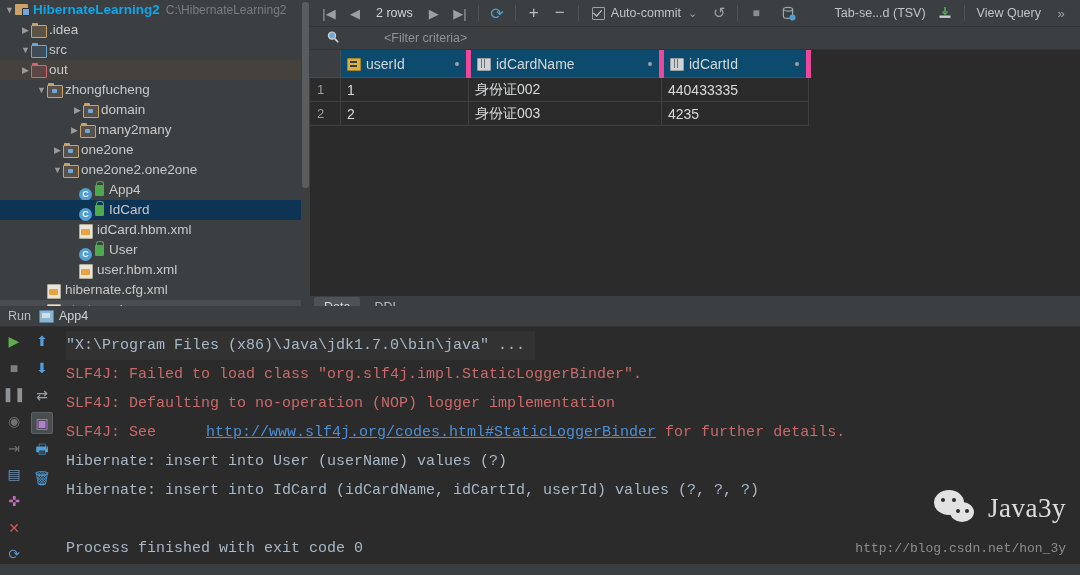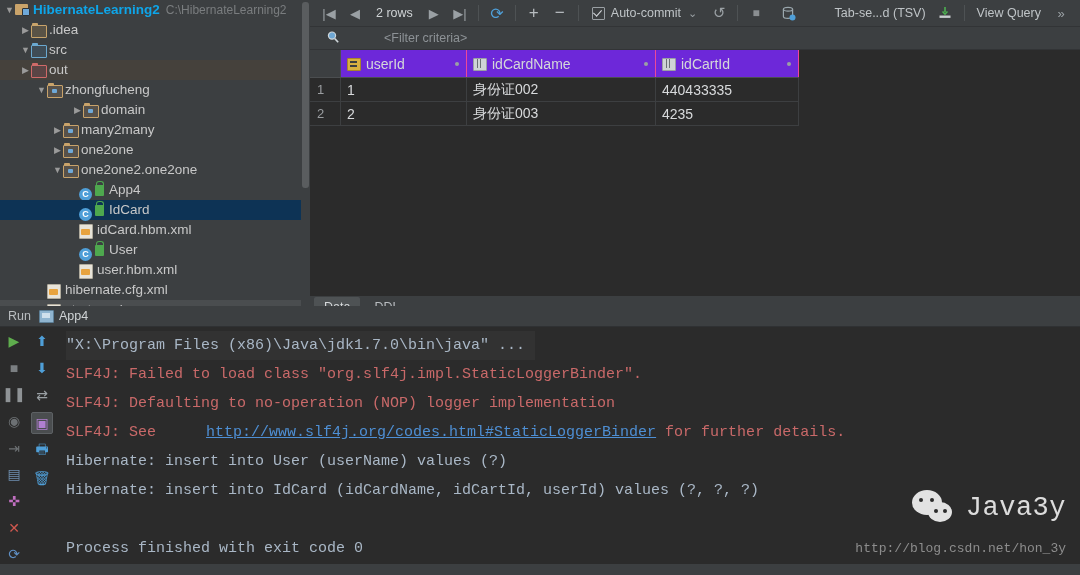--- a/index.html
+++ b/index.html
@@ -64,22 +64,22 @@
        position:relative;margin-right:6px;}
   .chk:after{content:"";position:absolute;left:2px;top:0px;width:4px;height:7px;
              border:solid #d6dadd;border-width:0 1.6px 1.6px 0;transform:rotate(42deg);}
   .filter-bar{height:22px;display:flex;align-items:center;padding:0 16px;background:#3c3f41;
               border-bottom:1px solid #323436;gap:36px;}
   .filter-txt{font-size:12.5px;color:#8d9296;margin-left:8px;}
 
   
   .grid-wrap{position:relative;height:247px;background:#2b2b2b;overflow:hidden;}
   table.grid{border-collapse:collapse;table-layout:fixed;}
-  table.grid th{background:#6d28d9;color:#d4d7d9;font-weight:normal;font-size:14px;text-align:left;
-     height:27px;padding:0 6px;border-right:1px solid #ec4899;border-bottom:1px solid #4b4e50;
+  table.grid th{background:#0c4a6e;color:#d4d7d9;font-weight:normal;font-size:14px;text-align:left;
+     height:27px;padding:0 6px;border-right:5px solid #ec4899;border-bottom:1px solid #4b4e50;
      white-space:nowrap;position:relative;}
   table.grid th.rn{background:#3c3f41;border-right:1px solid #4b4e50;}
   table.grid td{background:#2b2b2b;color:#d8dadc;font-size:14px;height:23px;padding:0 6px;
      border-right:1px solid #3d3f41;border-bottom:1px solid #3d3f41;white-space:nowrap;}
   table.grid td.rn{background:#2b2b2b;color:#9a9da0;font-size:13px;text-align:left;padding-left:7px;
      border-right:1px solid #3d3f41;}
   .colico{display:inline-block;width:12px;height:11px;vertical-align:-2px;margin-right:5px;position:relative;}
   .colico.key{background:#d8b040;border:1px solid #a8842c;border-radius:1px;}
   .colico.key:after{content:"";position:absolute;left:2px;top:2px;width:7px;height:2px;background:#3c3f41;
                     box-shadow:0 4px 0 #3c3f41;}
@@ -113,21 +113,21 @@
            font-family:"Liberation Mono","DejaVu Sans Mono",monospace;font-size:15px;line-height:29px;
            padding-top:4px;}
   .cline{white-space:pre;padding-left:10px;}
   .cline.cmd{color:#a9b7c6;background:#323232;display:inline-block;padding-right:10px;}
   .cline.err{color:#c96969;}
   .cline.out{color:#a9b7c6;}
   .clink{color:#4e8fd4;text-decoration:underline;margin-left:41px;}
 
   
   .wm{position:absolute;right:14px;bottom:38px;display:flex;align-items:center;gap:10px;opacity:.95;}
-  .wm-text{font-family:Liberation Mono, monospace;font-size:27px;color:#e6e6e6;letter-spacing:.5px;}
+  .wm-text{font-family:Liberation Serif, serif;font-size:27px;color:#e6e6e6;letter-spacing:.5px;}
   .wm-url{position:absolute;right:14px;bottom:8px;font-family:"Liberation Mono","DejaVu Sans Mono",monospace;
           font-size:13px;color:#8d8d8d;}
   .wechat{position:relative;width:44px;height:36px;}
   .bub{position:absolute;border-radius:50%;background:#ececec;}
   .bub.big{left:0;top:0;width:30px;height:25px;}
   .bub.small{left:16px;top:12px;width:24px;height:20px;}
   .dot{position:absolute;width:4px;height:4px;border-radius:50%;background:#2b2b2b;}
 </style>
 </head>
 <body>
@@ -135,21 +135,21 @@
 <div class="app">
 
   <div class="tree-panel">
     <div id="tree">
         <div class="tree-row" style="padding-left: 4px;"><span class="twisty">▼</span><span class="ico"><span class="mod" style="position:absolute;left:0;top:0"></span></span><span class="lbl bold">HibernateLearning2</span><span class="path-hint">C:\HibernateLearning2</span></div>
         <div class="tree-row" style="padding-left: 20px;"><span class="twisty">▶</span><span class="ico"><span class="fo" style="position:absolute;left:0;top:1px"></span></span><span class="lbl">.idea</span></div>
         <div class="tree-row" style="padding-left: 20px;"><span class="twisty">▼</span><span class="ico"><span class="fo blue" style="position:absolute;left:0;top:1px"></span></span><span class="lbl">src</span></div>
         <div class="tree-row warm" style="padding-left: 20px;"><span class="twisty">▶</span><span class="ico"><span class="fo red" style="position:absolute;left:0;top:1px"></span></span><span class="lbl">out</span></div>
         <div class="tree-row" style="padding-left: 36px;"><span class="twisty">▼</span><span class="ico"><span class="fo pkg" style="position:absolute;left:0;top:1px"></span></span><span class="lbl">zhongfucheng</span></div>
         <div class="tree-row" style="padding-left: 72px;"><span class="twisty">▶</span><span class="ico"><span class="fo pkg" style="position:absolute;left:0;top:1px"></span></span><span class="lbl">domain</span></div>
-        <div class="tree-row" style="padding-left: 52px;"><span class="twisty">▶</span><span class="ico"><span class="fo pkg" style="position:absolute;left:0;top:1px"></span></span><span class="lbl">many2many</span></div>
+        <div class="tree-row" style="padding-left: 52px; margin-left: 17px;"><span class="twisty">▶</span><span class="ico"><span class="fo pkg" style="position:absolute;left:0;top:1px"></span></span><span class="lbl">many2many</span></div>
         <div class="tree-row" style="padding-left: 52px;"><span class="twisty">▶</span><span class="ico"><span class="fo pkg" style="position:absolute;left:0;top:1px"></span></span><span class="lbl">one2one</span></div>
         <div class="tree-row" style="padding-left: 52px;"><span class="twisty">▼</span><span class="ico"><span class="fo pkg" style="position:absolute;left:0;top:1px"></span></span><span class="lbl">one2one2.one2one</span></div>
         <div class="tree-row" style="padding-left: 68px;"><span class="twisty none">▶</span><span class="cls ico" style="width:13px;height:13px;margin-right:3px">C</span><span class="ico lock" style="width:9px;height:11px"></span><span class="lbl">App4</span></div>
         <div class="tree-row sel" style="padding-left: 68px;"><span class="twisty none">▶</span><span class="cls ico" style="width:13px;height:13px;margin-right:3px">C</span><span class="ico lock" style="width:9px;height:11px"></span><span class="lbl">IdCard</span></div>
         <div class="tree-row" style="padding-left: 68px;"><span class="twisty none">▶</span><span class="ico"><span class="xml hib" style="position:absolute;left:0;top:0"></span></span><span class="lbl">idCard.hbm.xml</span></div>
         <div class="tree-row" style="padding-left: 68px;"><span class="twisty none">▶</span><span class="cls ico" style="width:13px;height:13px;margin-right:3px">C</span><span class="ico lock" style="width:9px;height:11px"></span><span class="lbl">User</span></div>
         <div class="tree-row" style="padding-left: 68px;"><span class="twisty none">▶</span><span class="ico"><span class="xml hib" style="position:absolute;left:0;top:0"></span></span><span class="lbl">user.hbm.xml</span></div>
         <div class="tree-row" style="padding-left: 36px;"><span class="twisty none">▶</span><span class="ico"><span class="xml hib" style="position:absolute;left:0;top:0"></span></span><span class="lbl">hibernate.cfg.xml</span></div>
         <div class="tree-row faint" style="padding-left: 36px;"><span class="twisty none">▶</span><span class="ico"><span class="xml struts" style="position:absolute;left:0;top:0"></span></span><span class="lbl">struts.xml</span></div>
       </div>

